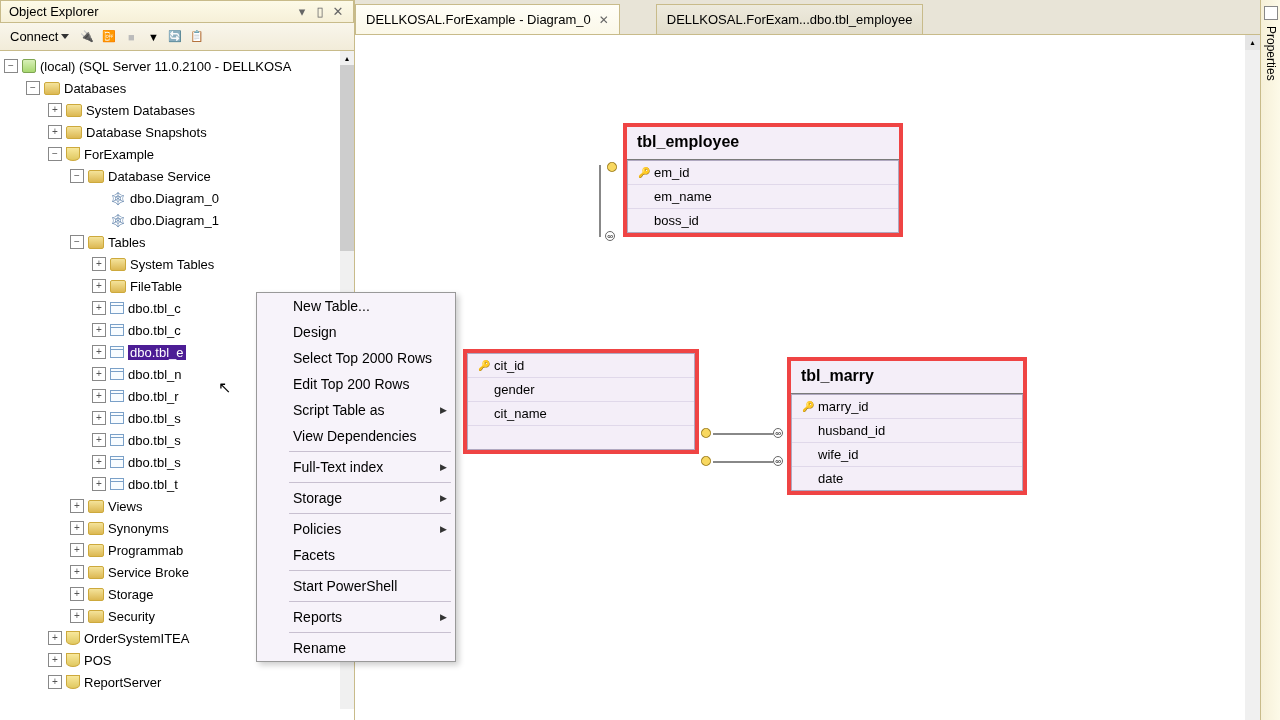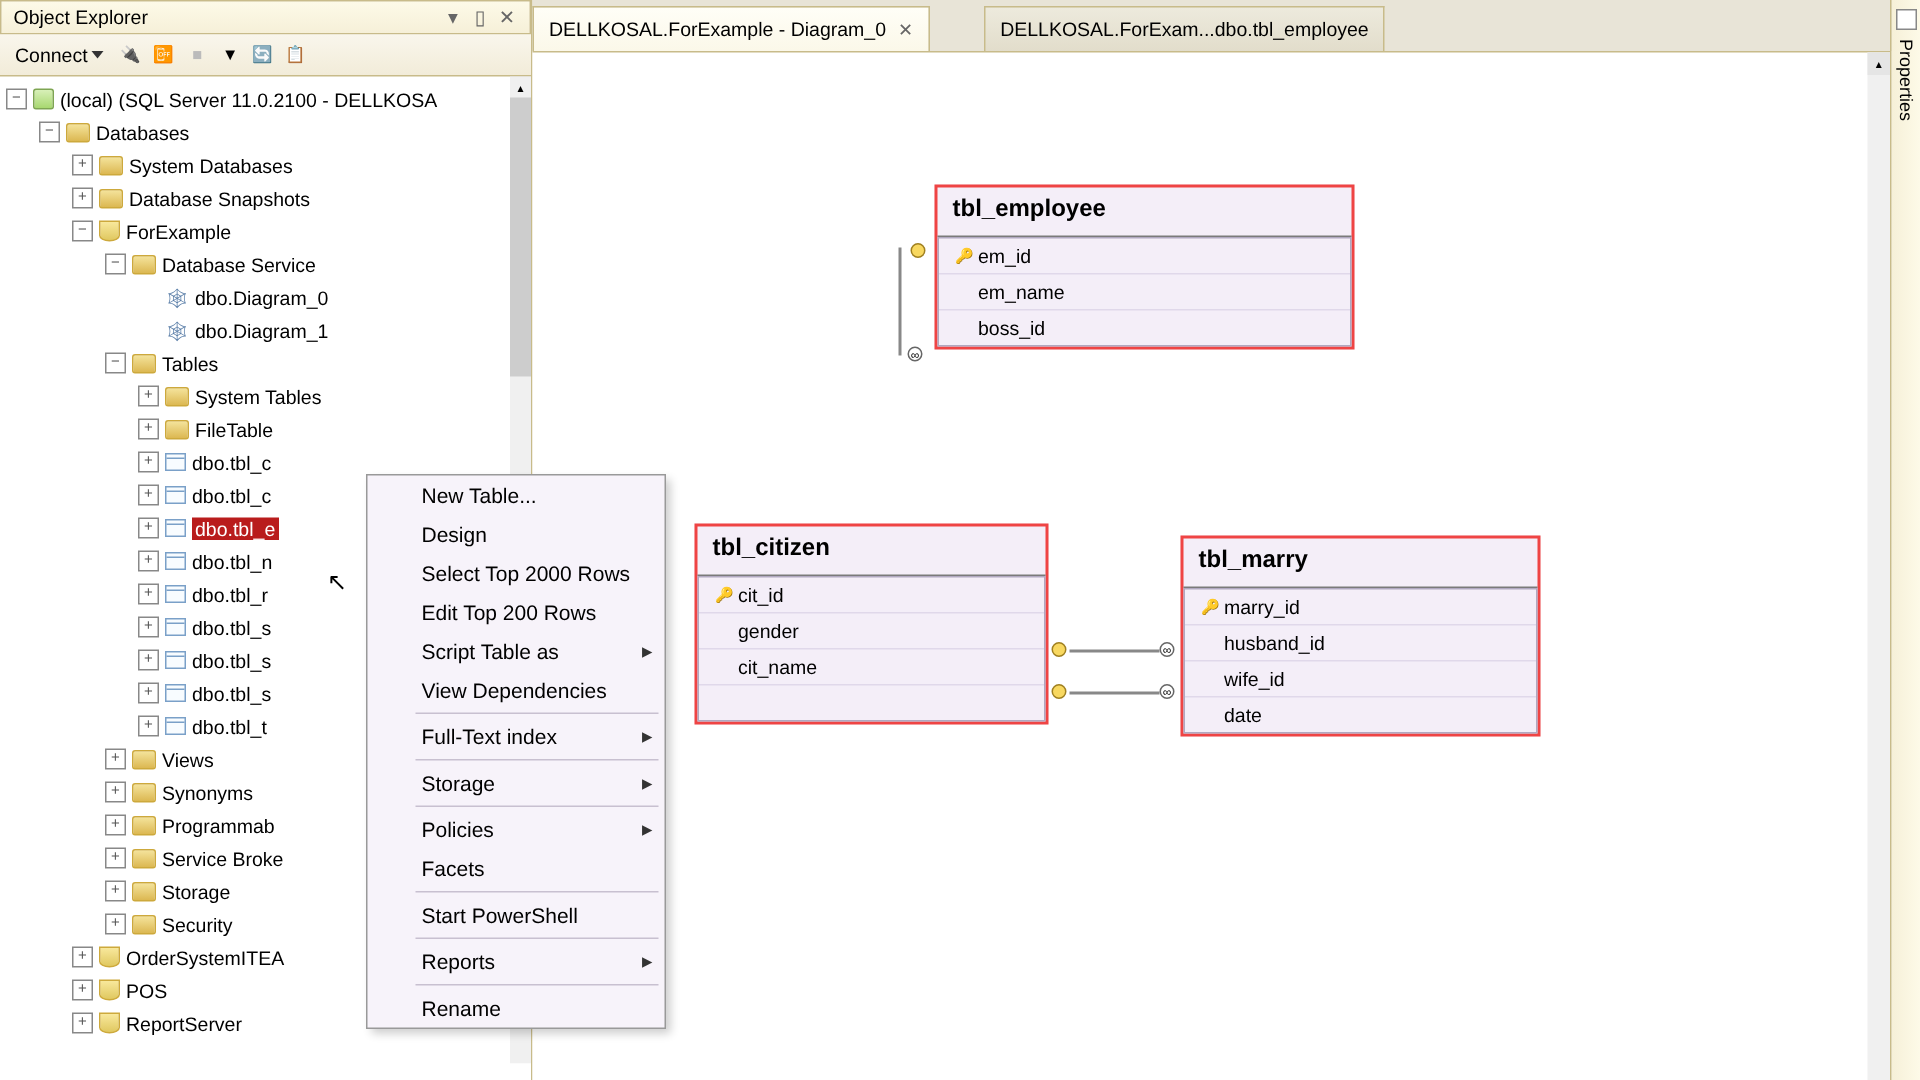--- a/index.html
+++ b/index.html
@@ -21,37 +21,37 @@
 .tree-arrow-up { position:absolute; right:0; top:0; width:14px; height:14px; background:#f0f0f0; display:flex; align-items:center; justify-content:center; font-size:8px;}
 .tree-row { display: flex; align-items: center; height: 22px; white-space: nowrap; padding-left: 4px; }
 .expander { width: 14px; height: 14px; border: 1px solid #888; display: flex; align-items: center; justify-content: center; font-size: 10px; line-height: 1; margin-right: 4px; background: #fff; cursor: pointer; color:#555;}
 .node-icon { width: 16px; height: 16px; margin-right: 4px; display:flex; align-items:center; justify-content:center;}
 .folder-icon { background: linear-gradient(#f4e39b, #dcb852); border-radius: 2px; border: 1px solid #cda93c; width:16px; height:13px;}
 .table-icon { width:14px; height:12px; background:#f8fcff; border:1px solid #7aa0c8; position:relative;}
 .table-icon::before { content:""; position:absolute; top:2px; left:0; right:0; height:1px; background:#7aa0c8;}
 .server-icon { width:14px; height:14px; background: linear-gradient(#d8f0b8, #a8d870); border:1px solid #7ea552; border-radius:2px;}
 .db-icon { width:14px; height:14px; background: linear-gradient(#f8e89c, #e0c860); border:1px solid #cda93c; border-radius: 0 0 7px 7px / 0 0 4px 4px;}
 .label { cursor: default; }
-.label.selected { background: #b91c1c; color: #fff; padding: 0 2px; }
+.label.selected { background: #4c1d95; color: #fff; padding: 0 2px; }
 .ind { display:inline-block; }
 
 .tabs-area { position: absolute; left: 355px; top: 0; right: 0; height: 34px; background: #e8e4d7; display: flex; align-items: flex-end; gap: 36px; }
 .tab { background: linear-gradient(#fffef7, #fbf8e9); border: 1px solid #c8bb8a; border-bottom: none; padding: 5px 10px; display: flex; align-items: center; margin-right: 0; height: 30px; }
 .tab.inactive { background: linear-gradient(#edeadd, #e2ddcb); }
 .tab .close-x { margin-left: 8px; cursor: pointer; color:#666; font-size:12px;}
 .tabs-area .tab-drop { margin-left:auto; padding:4px 8px; cursor:pointer;}
 .properties-strip { position:absolute; right:0; top:0; width:20px; height:720px; background:linear-gradient(90deg,#f6f0d8,#fdfae8); border-left:1px solid #c8bb8a; display:flex; flex-direction:column; align-items:center;}
 .properties-strip .prop-icon { margin-top:6px; width:14px; height:14px; background:#fff; border:1px solid #888;}
 .properties-strip .prop-text { writing-mode: vertical-rl; margin-top:6px; font-size:12px;}
 
 .canvas { position: absolute; left: 355px; top: 34px; right: 20px; bottom: 0; background: #fff; border-top: 1px solid #c8bb8a; }
 .canvas-scroll { position:absolute; right:0; top:0; width:15px; bottom:0; background:#f0f0f0;}
 .canvas-scroll .arrow { width:15px; height:15px; background:#e5e5e5; display:flex; align-items:center; justify-content:center; font-size:8px;}
 
-.db-table { position: absolute; background: #f4eef8; border: 2px solid #ef4444; }
+.db-table { position: absolute; background: #f4eef8; border: 4px solid #ef4444; }
 .db-table .hdr { font-weight: bold; font-size: 16px; padding: 6px 10px 8px; border-bottom: 1px solid #7a7a7a; }
 .db-table .cols { border: 1px solid #b0a8c0; margin: 0; }
 .db-table .col-row { display: flex; align-items: center; padding: 4px 8px; border-bottom: 1px solid #e0d8ea; }
 .db-table .col-row:last-child { border-bottom: none; }
 .db-table .pk { width: 18px; display: inline-flex; justify-content: center; color: #b8942a; font-size: 10px;}
 .db-table .col-name { }
 
 .rel-conn { position:absolute; height:2px; background:#888;}
 .rel-end { position:absolute; width:10px; height:10px; }
 .rel-key { width:10px; height:10px; background:#f8d860; border:1px solid #a08020; border-radius:50%; transform:rotate(45deg);}
@@ -306,21 +306,20 @@
 
   <div class="rel-end" style="left:252px; top:127px;">
       <div class="rel-key"></div>
     </div>
   <div style="position:absolute; left:244px; top:130px; width:2px; height:72px; background:#888;"></div>
   <div class="rel-end" style="left:250px; top:196px;">
       <div class="rel-inf">∞</div>
     </div>
 
   <div class="db-table" style="left:108px; top:314px; width:236px;">
-    <div class="hdr">tbl_citizen</div>
     <div class="cols">
       <div class="col-row">
           <span class="pk">🔑</span>
           <span class="col-name">cit_id</span>
         </div>
       <div class="col-row">
           <span class="pk"></span>
           <span class="col-name">gender</span>
         </div>
       <div class="col-row">
@@ -365,21 +364,21 @@
     </div>
   <div class="rel-conn" style="left:358px; top:426px; width:60px;"></div>
   <div class="rel-end" style="left:346px; top:421px;">
       <div class="rel-key"></div>
     </div>
   <div class="rel-end" style="left:418px; top:421px;">
       <div class="rel-inf">∞</div>
     </div>
 </div>
 
-<div class="ctx-menu" style="left:244px; top:292px;margin-top:24px;">
+<div class="ctx-menu" style="left:256px; top:292px;">
   <div class="ctx-item">New Table...</div>
   <div class="ctx-item">Design</div>
   <div class="ctx-item">Select Top 2000 Rows</div>
   <div class="ctx-item">Edit Top 200 Rows</div>
   <div class="ctx-item has-sub">Script Table as</div>
   <div class="ctx-item">View Dependencies</div>
   <div class="ctx-sep"></div>
   <div class="ctx-item has-sub">Full-Text index</div>
   <div class="ctx-sep"></div>
   <div class="ctx-item has-sub">Storage</div>

